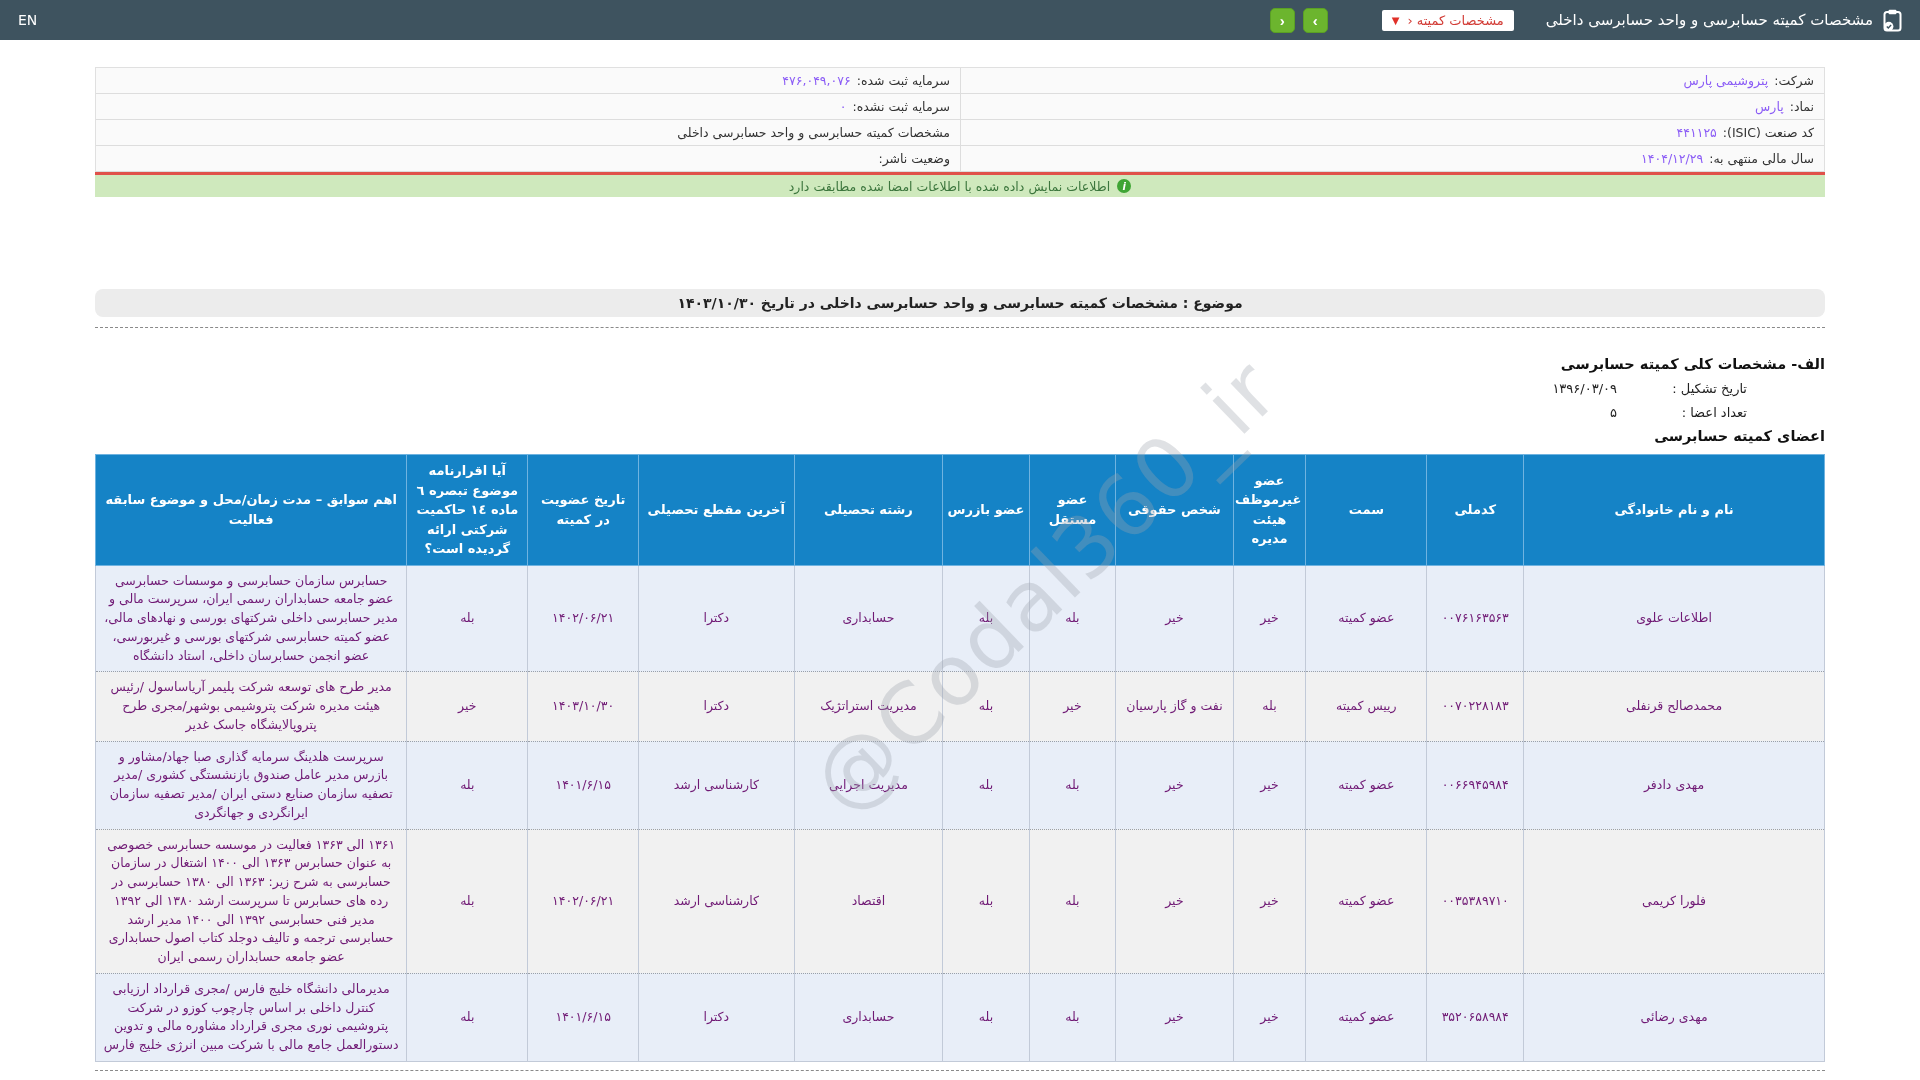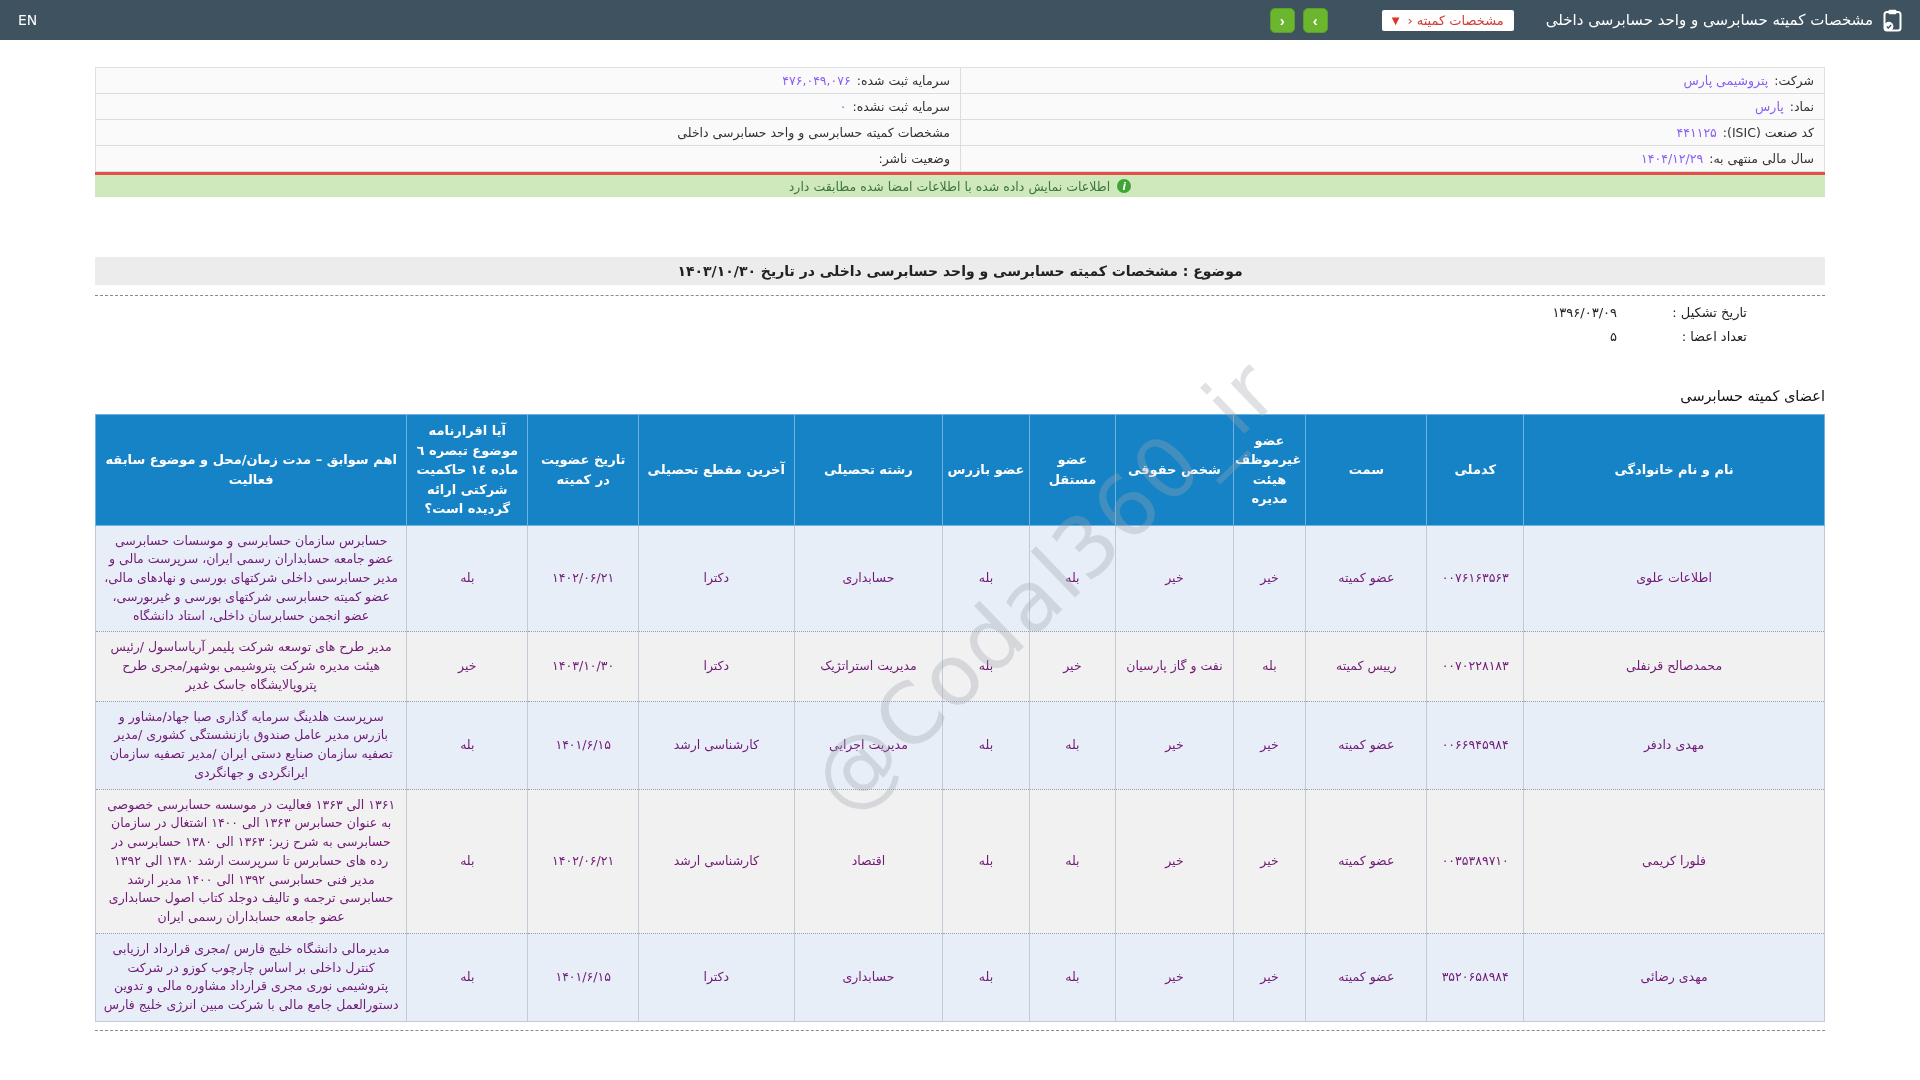--- a/index.html
+++ b/index.html
@@ -62,34 +62,34 @@
     font-size: 12.5px; color: #3c763d;
   }
   .info-icon {
     width: 14px; height: 14px; border-radius: 50%;
     background: #3fa535; color: #fff; font-size: 10px; font-weight: bold;
     display: inline-flex; align-items: center; justify-content: center;
     font-style: italic;
   }
 
   .subject-bar {
-    margin-top: 60px; height: 28px; background: #ececec;
+    margin-top: 92px; height: 28px; background: #ececec;
     text-align: center; line-height: 28px;
-    font-weight: bold; font-size: 14px; color: #222;
+    font-weight: bold; font-size: 14px; color: #222; border-radius: 8px;
   }
   .dashed-sep { border-top: 1px dashed #8a8a8a; margin-top: 10px; height: 0; }
 
   .section-heading { margin-top: 28px; font-weight: bold; font-size: 14.5px; color: #111; }
   .field-row {
     margin-top: 9px; padding-right: 78px;
     display: flex; gap: 34px; font-size: 13px; color: #222;
   }
   .field-row .field-label { min-width: 96px; }
 
-  .members-heading { margin-top: 44px; font-weight: normal; font-size: 14.5px; color: #111; }
+  .members-heading { margin-top: 8px; font-weight: bold; font-size: 14.5px; color: #111; }
 
   
   table.members { margin-top: 10px; width: 100%; border-collapse: collapse; table-layout: fixed; }
   table.members thead th {
     background: #1583c6; color: #fff; font-size: 13px; font-weight: bold;
     padding: 6px 4px; border: 1px solid #6fb3e0; height: 66px;
     vertical-align: middle; line-height: 1.5;
   }
   table.members tbody td {
     font-size: 12.5px; color: #701a75; padding: 6px 6px;
@@ -185,20 +185,21 @@
   <div class="red-line"></div>
 
   <div class="green-bar">
     <span class="info-icon">i</span>
     <span>اطلاعات نمایش داده شده با اطلاعات امضا شده مطابقت دارد</span>
   </div>
 
   <div class="subject-bar">موضوع : مشخصات کمیته حسابرسی و واحد حسابرسی داخلی در تاریخ ۱۴۰۳/۱۰/۳۰</div>
   <div class="dashed-sep"></div>
 
+  <div class="section-heading">الف- مشخصات کلی کمیته حسابرسی</div>
   <div class="field-row">
     <span class="field-label">تاریخ تشکیل :</span>
     <span>۱۳۹۶/۰۳/۰۹</span>
   </div>
   <div class="field-row">
     <span class="field-label">تعداد اعضا :</span>
     <span>۵</span>
   </div>
 
   <div class="members-heading">اعضای کمیته حسابرسی</div>

